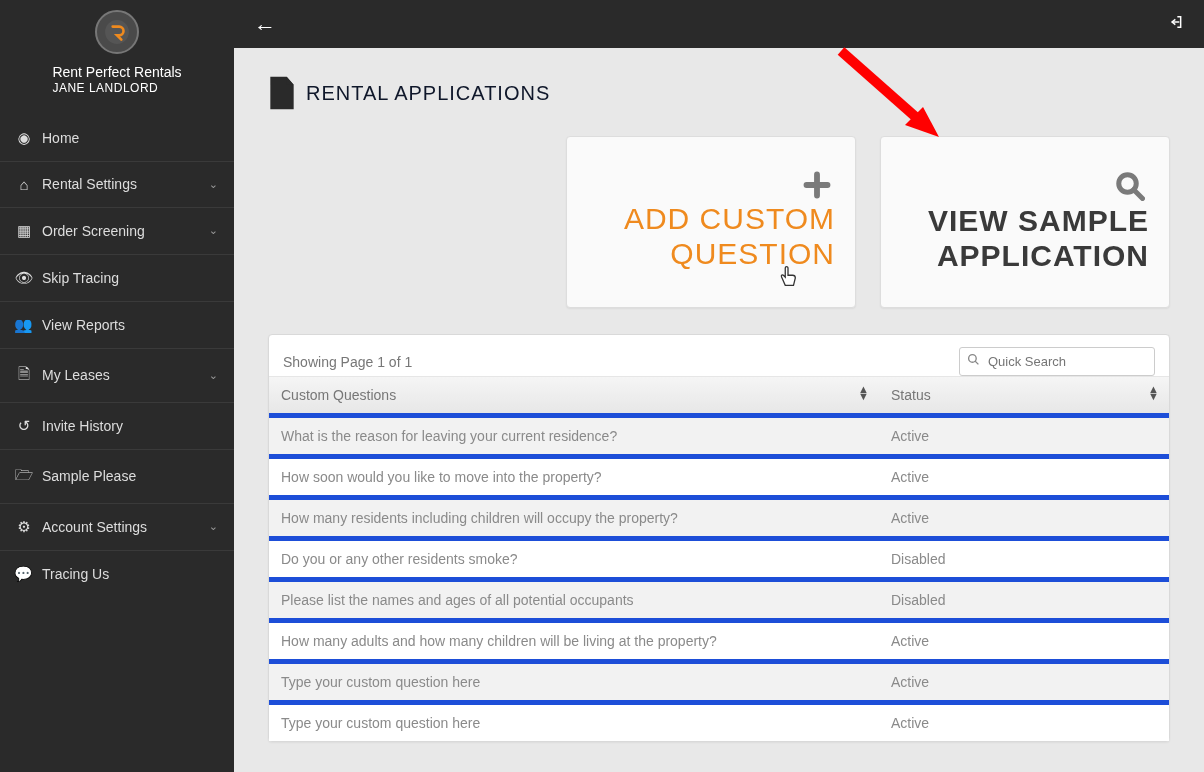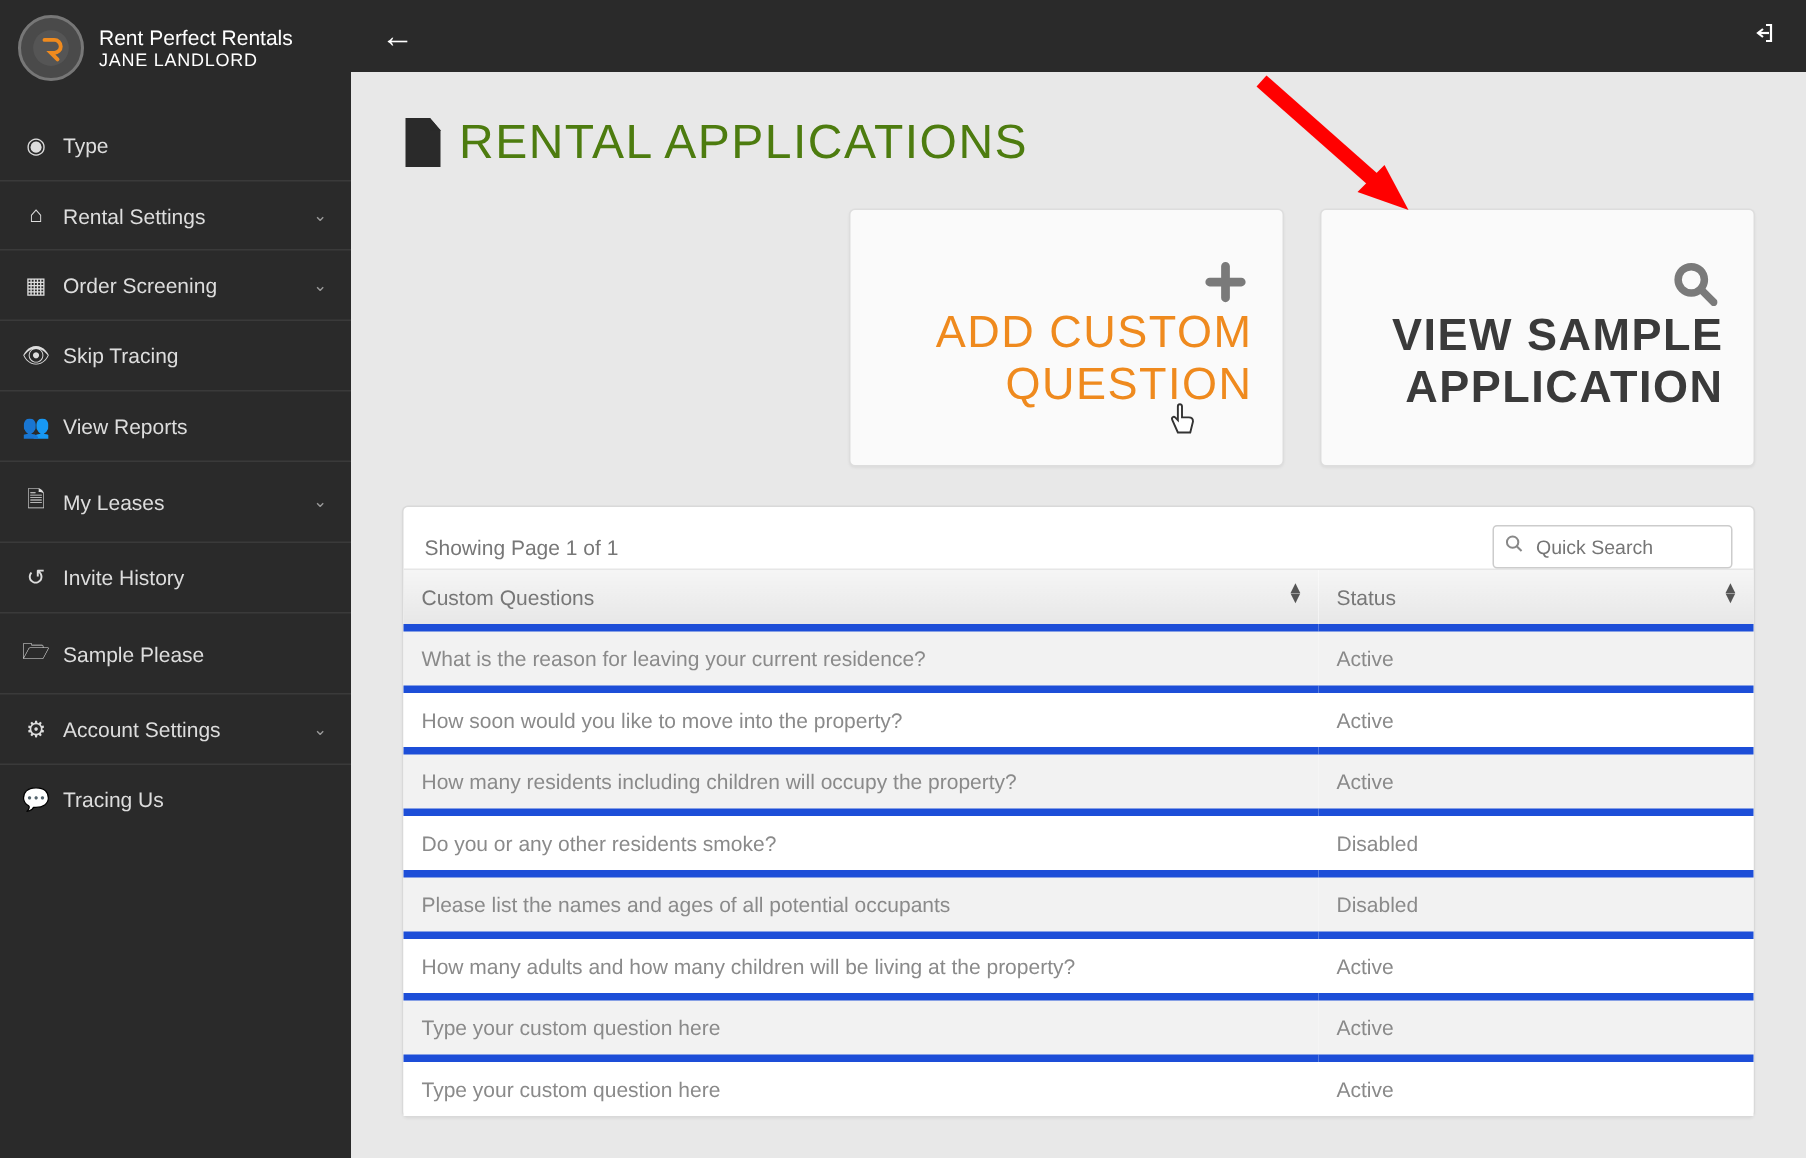--- a/index.html
+++ b/index.html
@@ -3,21 +3,21 @@
 <meta charset="utf-8">
 <style>
 * { box-sizing: border-box; margin: 0; padding: 0; }
 body { font-family: "Helvetica Neue", Arial, sans-serif; font-size: 14px; color: #333; background:#e8e8e8; }
 
 
 .app { display:flex; min-height:772px; }
 
 
 .sidebar { width:234px; background:#2a2a2a; color:#ccc; flex-shrink:0; }
-.sb-header { display:flex; align-items:center; padding:10px 12px; gap:10px; }
+.sb-header { display:flex; align-items:center; padding:10px 12px; gap:10px;flex-direction:column; }
 .sb-logo { width:44px; height:44px; border-radius:50%; background:#4a4a4a; display:flex; align-items:center; justify-content:center; border:2px solid #777; }
 .sb-logo svg { width:26px; height:26px; }
 .sb-title { font-size:14px; color:#fff; line-height:1.2; }
 .sb-user  { font-size:12px; color:#ffffff; letter-spacing:0.5px; }
 .sb-nav { list-style:none; margin-top:10px; }
 .sb-nav li { border-top:1px solid #3a3a3a; }
 .sb-nav li:first-child { border-top:none; }
 .sb-nav a { display:flex; align-items:center; justify-content:space-between; padding:14px 16px; color:#ddd; text-decoration:none; font-size:14px; cursor:pointer; }
 .sb-nav .lbl { display:flex; align-items:center; gap:10px; }
 .sb-nav .glyph { width:16px; display:inline-flex; justify-content:center; font-size:15px; }
@@ -26,40 +26,40 @@
 
 .main { flex:1; display:flex; flex-direction:column; background:#e8e8e8; }
 .topbar { height:48px; background:#2a2a2a; display:flex; align-items:center; justify-content:space-between; padding:0 20px; }
 .topbar .back { color:#fff; font-size:22px; cursor:pointer; }
 .topbar .logout { color:#fff; font-size:16px; cursor:pointer; }
 
 
 .content { padding:28px 34px; }
 .page-title { display:flex; align-items:center; gap:10px; margin-bottom:26px; }
 .page-title .doc-icon { width:28px; height:34px; }
-.page-title h1 { font-family: Impact, "Arial Black", sans-serif; font-weight:400; font-size:32px; letter-spacing:1px; color:#4d7c0f; text-transform:uppercase; }
+.page-title h1 { font-family: Impact, "Arial Black", sans-serif; font-weight:400; font-size:20px; letter-spacing:1px; color:#0f172a; text-transform:uppercase; }
 
 .action-row { display:flex; gap:24px; margin-bottom:26px; justify-content:flex-end; }
 .action-card { flex:0 0 290px; background:#fafafa; border:1px solid #ddd; border-radius:4px; padding:34px 20px; text-align:right; cursor:pointer; box-shadow:0 1px 2px rgba(0,0,0,0.06); position:relative; }
 .action-card .big-ico { display:inline-block; vertical-align:middle; margin-right:4px; }
 .action-card .big-lbl { font-family: Impact, "Arial Black", sans-serif; font-size:30px; letter-spacing:1px; line-height:1.15; text-transform:uppercase; display:inline-block; vertical-align:middle; }
 .action-card.orange .big-lbl { color:#ef8a1e; }
 .action-card.gray   .big-lbl { color:#3a3a3a; }
 .cursor { position:absolute; bottom:10px; right:56px; font-size:22px; }
 
 
 .arrow-wrap { position:relative;font-weight:bold; }
 .arrow { position:absolute; top:-92px; left:-46px; z-index:5; }
 
 
 .card { background:#fff; border:1px solid #d9d9d9; border-radius:4px; box-shadow:0 1px 2px rgba(0,0,0,0.05); }
 .card-top { display:flex; align-items:center; justify-content:space-between; padding:12px 14px 0; border-bottom:1px solid #e6e6e6; }
 .card-top .pager-text { color:#777; font-size:14px; }
 .search-wrap { position:relative; }
-.search-wrap input { width:160px; padding:6px 8px 6px 28px; border:1px solid #ccc; border-radius:3px; font-size:13px; color:#555; }
+.search-wrap input { width:196px; padding:6px 8px 6px 28px; border:1px solid #ccc; border-radius:3px; font-size:13px; color:#555; }
 .search-wrap .mag { position:absolute; left:8px; top:6px; color:#888; font-size:13px; }
 
 table.grid { width:100%; border-collapse:collapse; }
 table.grid thead th { text-align:left; padding:10px 12px; background:linear-gradient(#f5f5f5,#e7e7e7); color:#777; font-weight:400; font-size:14px; border-bottom:1px solid #d5d5d5; position:relative; }
 table.grid thead th .sort { position:absolute; right:10px; top:9px; font-size:11px; color:#555; line-height:7px; }
 table.grid tbody td { padding:10px 12px; color:#8a8a8a; border-top:5px solid #1d4ed8; font-size:14px; }
 table.grid tbody tr:nth-child(odd) td { background:#f2f2f2; }
 table.grid tbody tr:nth-child(even) td { background:#fff; }
 .col-q { width:610px; }
 .col-s { }
@@ -81,21 +81,21 @@
       <div>
         <div class="sb-title">Rent Perfect Rentals</div>
         <div class="sb-user">JANE LANDLORD</div>
       </div>
     </div>
     <ul class="sb-nav" id="sb-nav">
         <li>
           <a>
             <span class="lbl">
               <span class="glyph">◉</span>
-              <span>Type</span>
+              <span>Home</span>
             </span>
           </a>
         </li>
         <li>
           <a>
             <span class="lbl">
               <span class="glyph">⌂</span>
               <span>Rental Settings</span>
             </span>
             <span class="chev">⌄</span>

